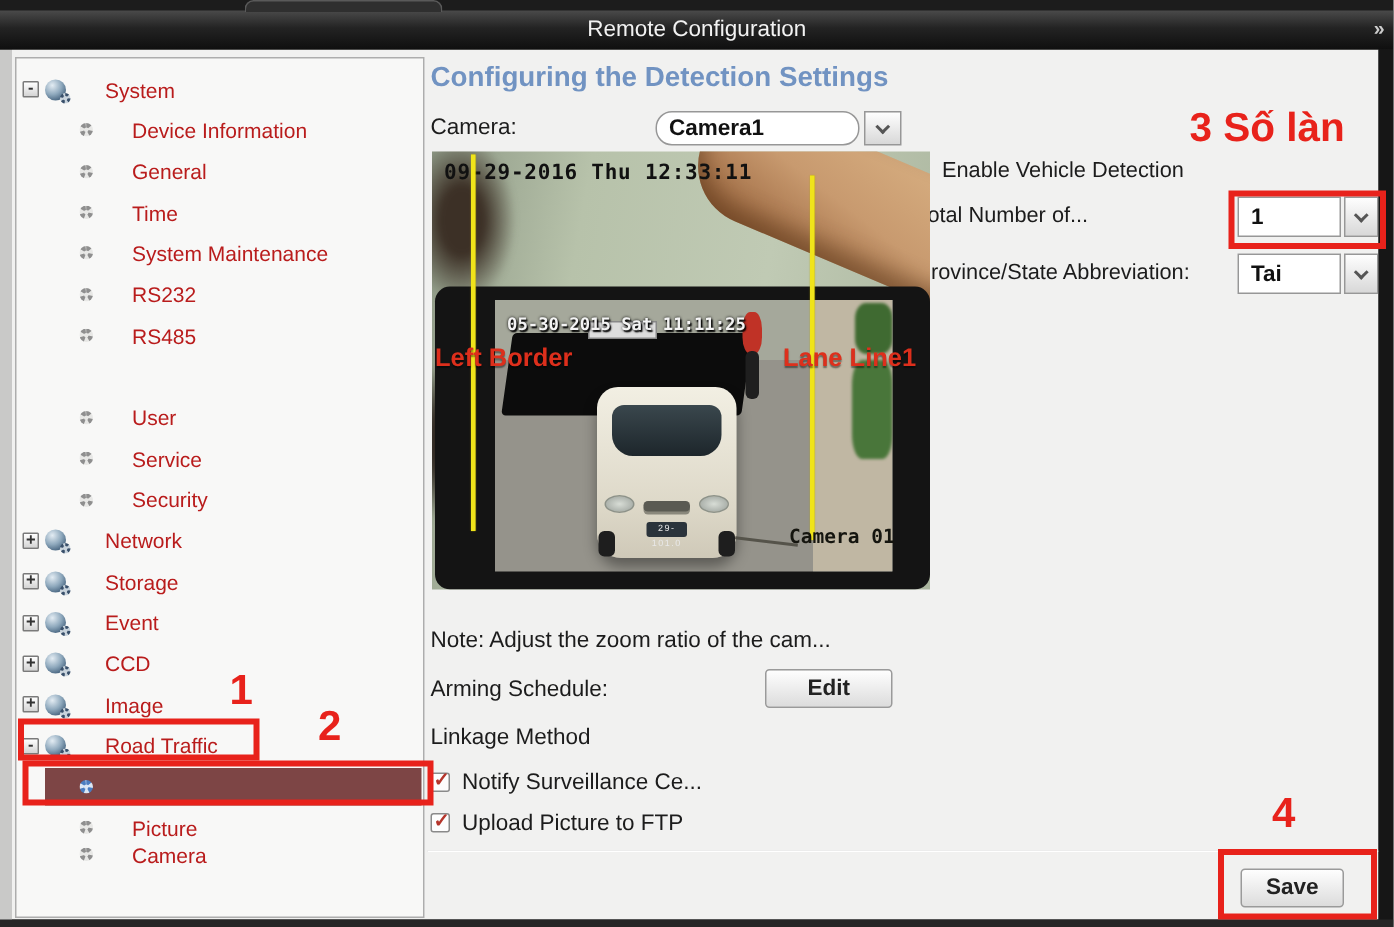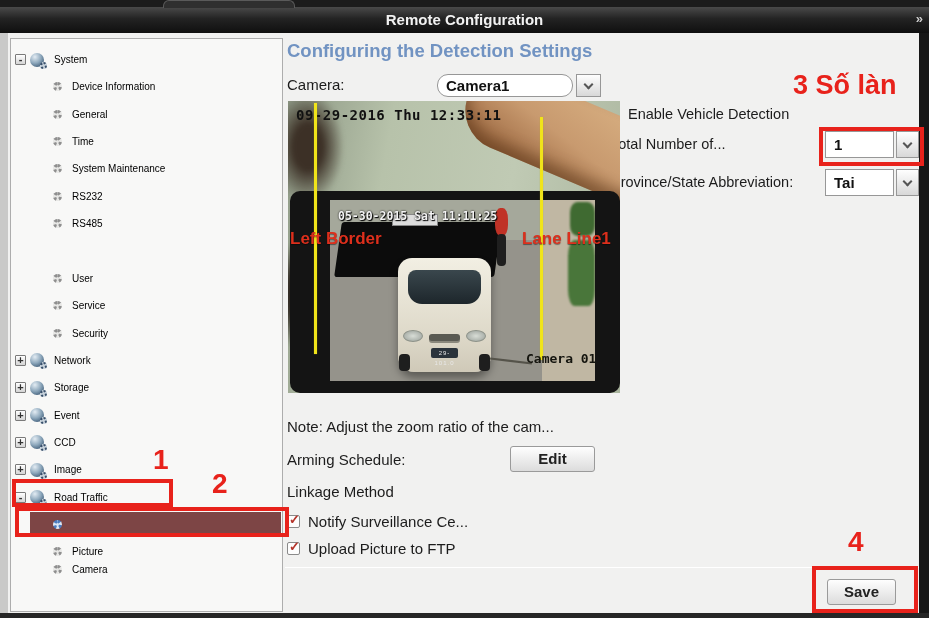--- a/index.html
+++ b/index.html
@@ -8,35 +8,35 @@
     position:relative; width:929px; height:618px; overflow:hidden;
     font-family:"Liberation Sans", sans-serif; background:#1c1c1c;
   }
   
   .top-tab { position:absolute; left:163px; top:0; width:132px; height:8px;
     background:#2f2f2f; border:1px solid #5a5a5a; border-bottom:none;
     border-radius:6px 6px 0 0; z-index:11; }
   .titlebar { position:absolute; left:0; top:7px; width:929px; height:26px;
     background:linear-gradient(#4a4a4a,#232323 45%,#0f0f0f); z-index:10; }
   .titlebar .title { display:block; text-align:center; line-height:25px;
-    color:#f2f2f2; font-weight:bold; font-size:15px; }
+    color:#f2f2f2; font-weight:normal; font-size:15px; }
   .overflow-glyph { position:absolute; right:6px; top:0; line-height:24px;
     color:#cccccc; font-size:13px; font-weight:bold; }
   .content-bg { position:absolute; left:8px; top:33px; width:911px; height:580px;
     background:#f1f1f0; z-index:0; }
   .left-strip  { position:absolute; left:0; top:33px; width:8px; height:585px; background:#c9c9c8; z-index:1; }
   .right-strip { position:absolute; left:919px; top:33px; width:10px; height:585px; background:#161616; z-index:25; }
   .bottom-strip{ position:absolute; left:0; top:613px; width:929px; height:5px; background:#262626; z-index:25; }
 
   
   .sidebar { position:absolute; left:10px; top:38px; width:273px; height:574px;
     background:#f8f8f7; border:1px solid #adadad; z-index:2; }
   .trow { position:absolute; left:0; width:271px; height:27px;
     display:flex; align-items:center; padding-left:4px; cursor:default; }
-  .trow .tlabel { font-size:10px; color:#000000; margin-left:8px; white-space:nowrap; position:relative; z-index:2; }
+  .trow .tlabel { font-size:14px; color:#b91c1c; margin-left:24px; white-space:nowrap; position:relative; z-index:2; }
   .exp { width:11px; height:11px; flex:0 0 11px; border:1px solid #7a7a7a; border-radius:1px;
     background:linear-gradient(#ffffff,#d4d4d4); font-size:11px; line-height:9px;
     text-align:center; color:#333; font-weight:bold; position:relative; z-index:2; }
   .exp.hidden { visibility:hidden; }
   .indent { width:20px; flex:0 0 20px; }
   .nodeicon { position:relative; width:16px; height:16px; flex:0 0 16px; margin-left:4px; z-index:2; }
   .sphere { position:absolute; left:0; top:1px; width:14px; height:14px; border-radius:50%;
     background:radial-gradient(circle at 35% 28%, #e3ecf3, #8fa9bd 45%, #4a6782 78%, #33495e); }
   .minigear { position:absolute; right:-1px; bottom:-1px; width:7px; height:7px;
     border:2px dotted #39506b; border-radius:50%; background:#c9d4dd; }

